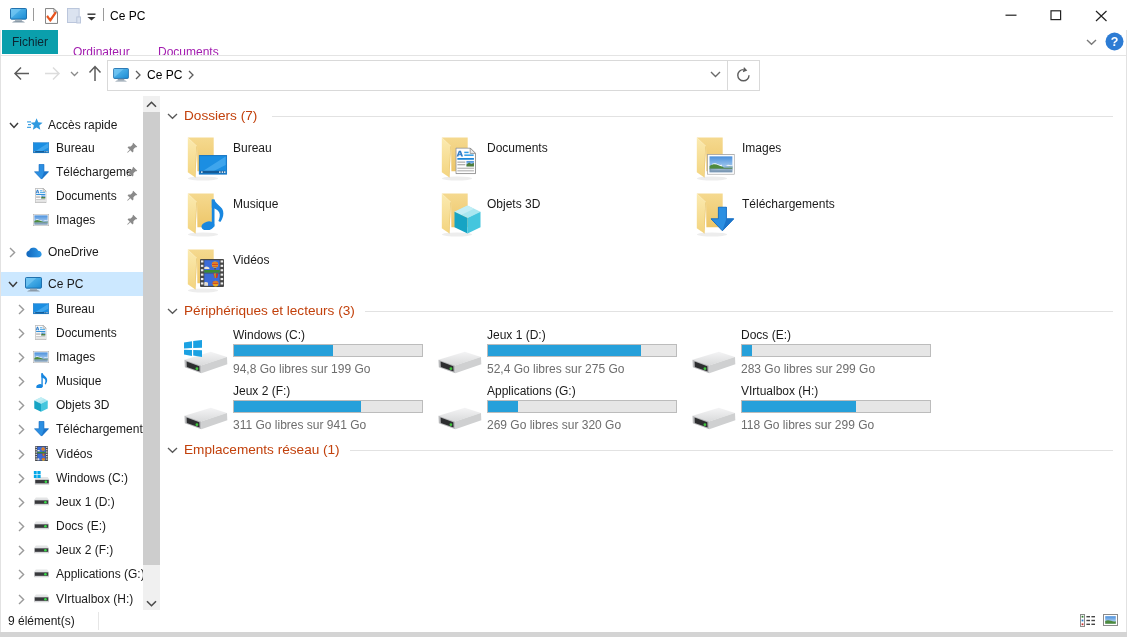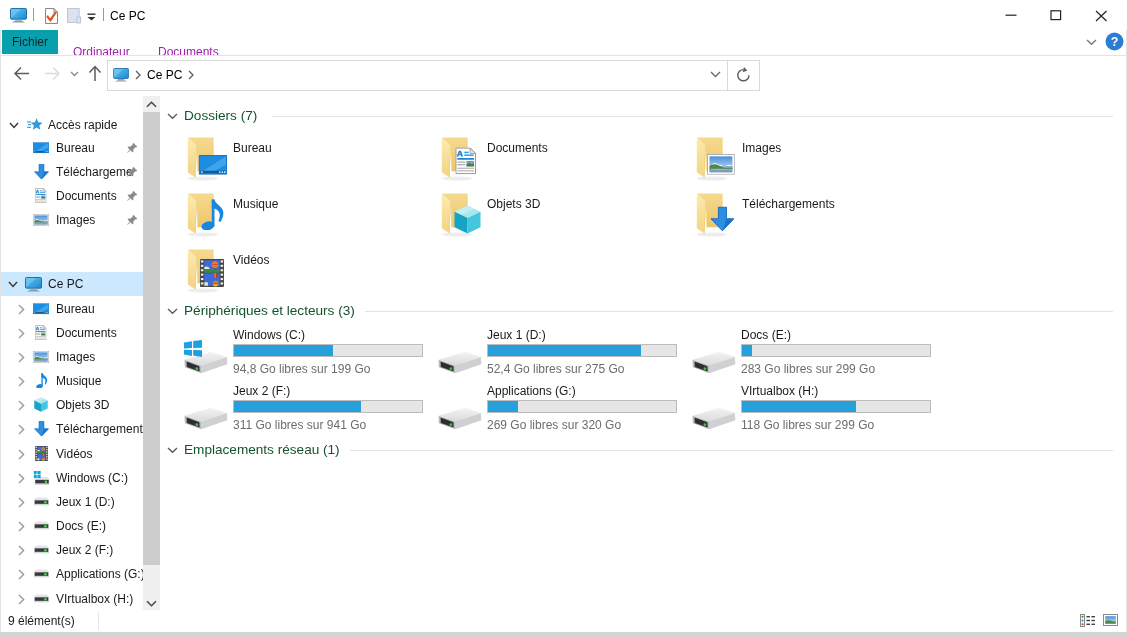--- a/index.html
+++ b/index.html
@@ -26,21 +26,21 @@
   
   #side{position:absolute;left:0;top:92px;width:148px;height:518px;background:#fff}
   .srow{position:absolute;left:0;width:143px;height:24px;overflow:hidden}
   .srow .lbl{position:absolute;top:50%;transform:translateY(-50%);white-space:nowrap;color:#1a1a1a}
   .sel{background:#cce8ff}
   
   #sbar{position:absolute;left:143px;top:4px;width:17px;height:516px;background:#f0f0f0}
   #sthumb{position:absolute;left:0;top:16px;width:17px;height:453px;background:#cdcdcd}
   
   #content{position:absolute;left:163px;top:92px;width:950px;height:518px;background:#fff}
-  .ghead{position:absolute;color:#14532d;font-size:13.6px;white-space:nowrap}
+  .ghead{position:absolute;color:#c2410c;font-size:13.6px;white-space:nowrap}
   .gline{position:absolute;height:1px;background:#e2e2e2}
   .dname{position:absolute;white-space:nowrap}
   .dbar{position:absolute;width:188px;height:11px;border:1px solid #bcbcbc;background:#e6e6e6}
   .dbar i{display:block;height:11px;background:#26a0da}
   .dsub{position:absolute;white-space:nowrap;color:#6d6d6d}
   
   #status{position:absolute;left:0;top:610px;width:1127px;height:22px;background:#fff}
   #bstrip{position:absolute;left:0;top:632px;width:1127px;height:5px;background:#d4d4d4}
 </style>
 </head>
@@ -365,20 +365,29 @@
     </div>
 <div class="srow" style="top:116px">
       <svg class="abs" style="left:33px;top:6px" width="16" height="12" viewBox="0 0 28 21">
         <use href="#em-pic" width="28" height="21"></use>
       </svg>
       <span class="lbl" style="left:56px">Images</span>
       <svg class="abs" style="left:127px;top:6px" width="11" height="11" viewBox="0 0 12 12">
         <use href="#pin"></use>
       </svg>
     </div>
+<div class="srow" style="top:148px">
+      <svg class="abs" style="left:9px;top:7px" width="7" height="11" viewBox="0 0 7 11">
+        <path d="M1,1 L5.6,5.5 L1,10" fill="none" stroke="#9a9a9a" stroke-width="1.4"></path>
+      </svg>
+      <svg class="abs" style="left:26px;top:7px" width="16" height="11" viewBox="0 0 18 12">
+        <use href="#cloud"></use>
+      </svg>
+      <span class="lbl" style="left:48px">OneDrive</span>
+    </div>
 <div class="srow sel" style="top:180px">
       <svg class="abs" style="left:8px;top:9px" width="10" height="7" viewBox="0 0 10 7">
         <path d="M1,1 L5,5.4 L9,1" fill="none" stroke="#3b3b3b" stroke-width="1.5"></path>
       </svg>
       <svg class="abs" style="left:25px;top:5px" width="17" height="15" viewBox="0 0 18 16">
         <use href="#monitor"></use>
       </svg>
       <span class="lbl" style="left:48px">Ce PC</span>
     </div>
 <div class="srow" style="top:205px">

